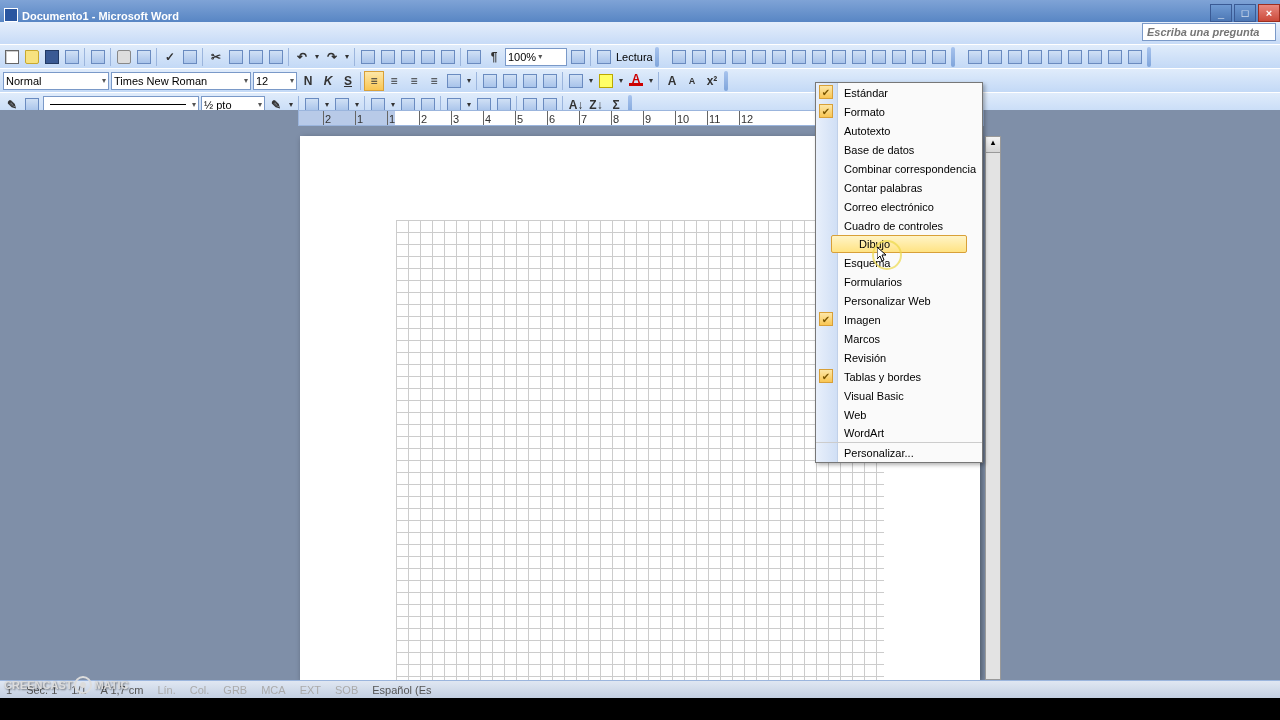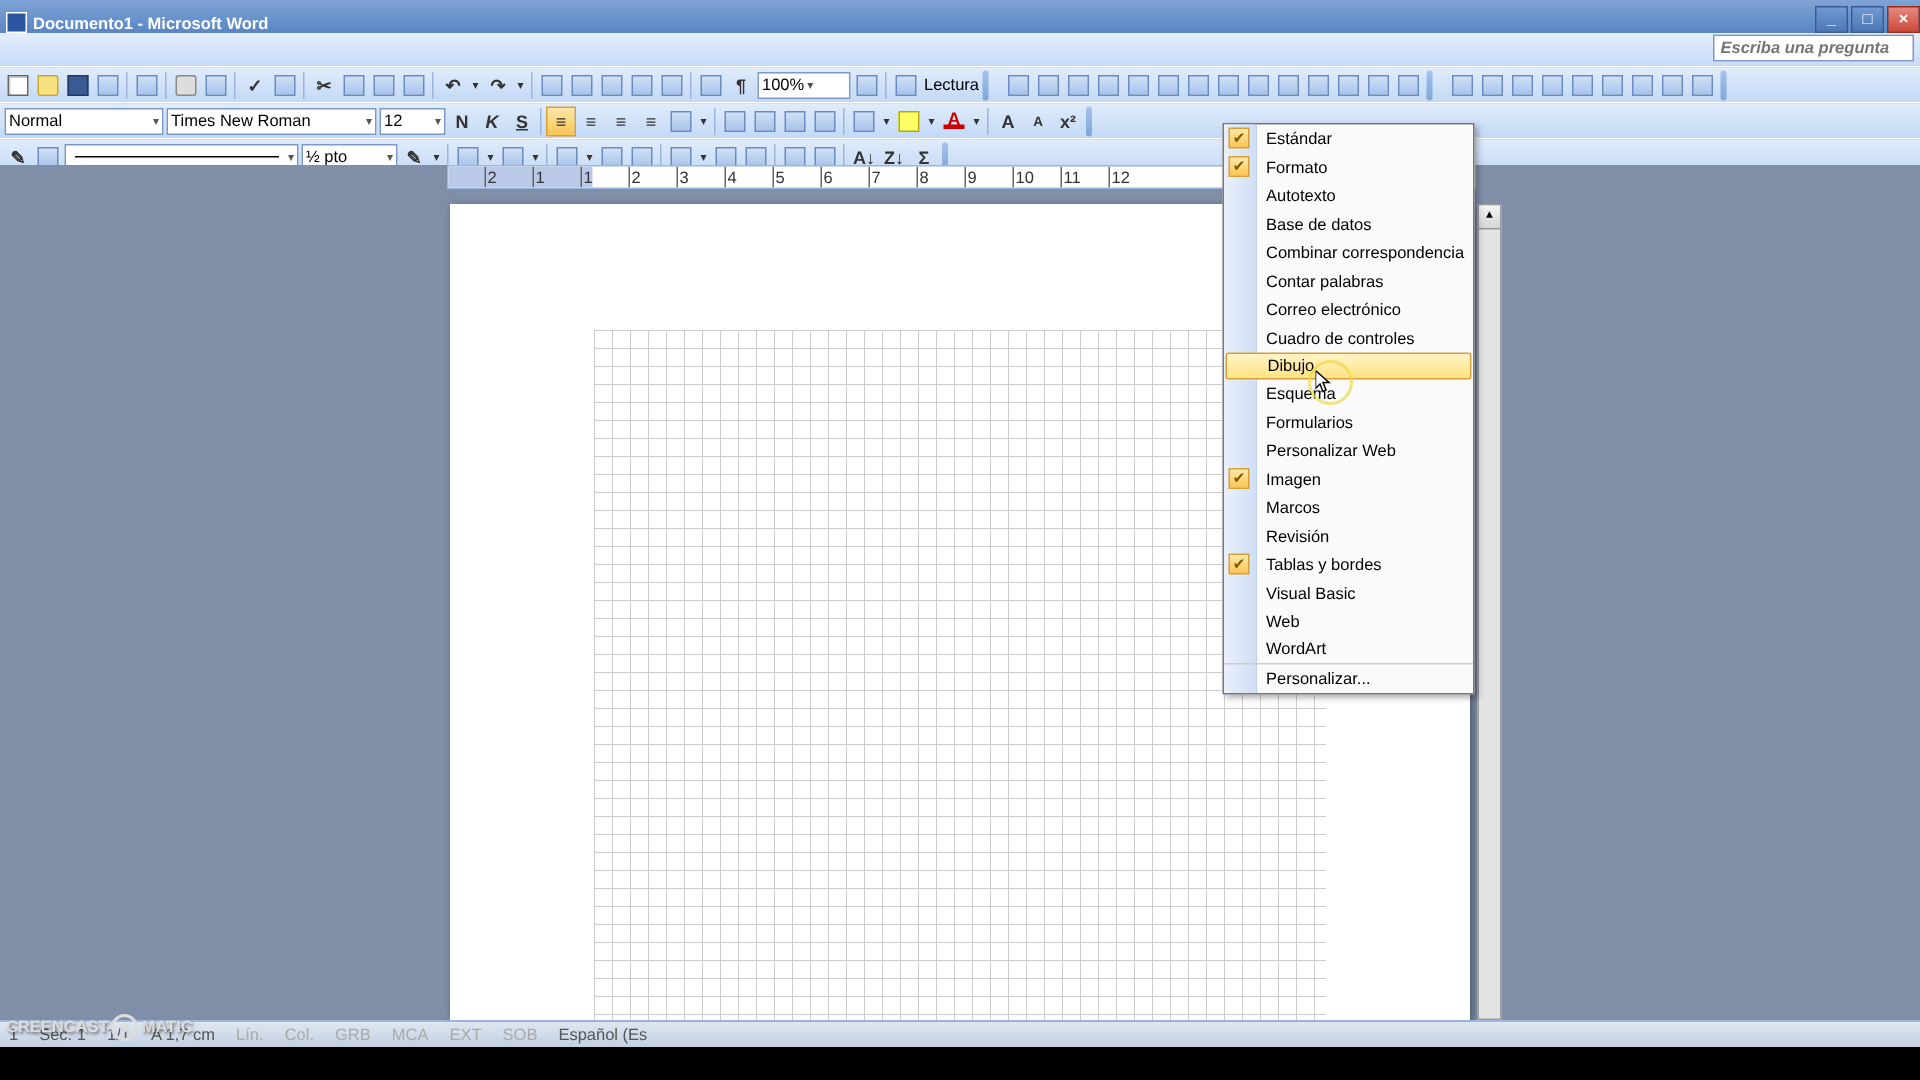--- a/index.html
+++ b/index.html
@@ -41,21 +41,21 @@
 .ruler-h .num { position: absolute; top: 2px; color: #333; }
 
 .page { position: absolute; top: 26px; left: 300px; width: 680px; bottom: 0; background: #fff; box-shadow: 2px 2px 6px rgba(0,0,0,.4); }
 .grid { position: absolute; top: 84px; left: 96px; right: 96px; bottom: 0; background-image: linear-gradient(#ccc 1px, transparent 1px), linear-gradient(90deg, #ccc 1px, transparent 1px); background-size: 12px 12px; }
 
 
 .tb-menu { position: absolute; top: 82px; left: 815px; width: 168px; background: #fafafa; border: 1px solid #777; box-shadow: 2px 2px 4px rgba(0,0,0,.3); z-index: 50; }
 .tb-menu .iconcol { position: absolute; left: 0; top: 0; bottom: 0; width: 22px; background: linear-gradient(to right,#e9f0fb,#d0dff5); border-right: 1px solid #c0d0e8; }
 .tb-item { position: relative; height: 19px; display: flex; align-items: center; padding-left: 28px; cursor: pointer; z-index: 2; }
 .tb-item.sep-after { border-bottom: 1px solid #ccc; }
-.tb-item.highlight { background: linear-gradient(to bottom,#fff4c7,#ffe383); border: 1px solid #d8a038; border-radius: 2px; margin: 0 1px; padding-left: 27px; height: 18px; }
+.tb-item.highlight { background: linear-gradient(to bottom,#fff4c7,#ffe383); border: 1px solid #d8a038; border-radius: 2px; margin: 0 15px; padding-left: 27px; height: 18px; }
 .tb-check { position: absolute; left: 3px; top: 2px; width: 14px; height: 14px; background: linear-gradient(to bottom,#fde7a8,#f9c653); border: 1px solid #d8a038; display: flex; align-items: center; justify-content: center; font-size: 10px; color: #7a5500; z-index: 3; }
 
 .scrollbar-v { position: absolute; top: 26px; bottom: 0; right: 279px; width: 16px; background: #e3e3e3; border: 1px solid #999; }
 .scroll-btn { height: 16px; background: linear-gradient(#f5f5f5,#d5d5d5); border-bottom: 1px solid #999; text-align: center; font-size: 9px; }
 
 .statusbar { position: absolute; bottom: 22px; left: 0; right: 0; height: 18px; background: linear-gradient(to bottom,#e0e7f2,#c3cfe2); border-top: 1px solid #9bb5dd; display: flex; align-items: center; font-size: 10px; color: #555; padding: 0 6px; }
 .status-cell { margin-right: 14px; }
 .status-cell.dim { color: #aaa; }
 
 .watermark { position: absolute; bottom: 24px; left: 4px; height: 22px; display: flex; align-items: center; color: #dcdcdc; font-size: 14px; font-weight: bold; text-shadow: 1px 1px 2px rgba(0,0,0,.5); z-index: 5; }

